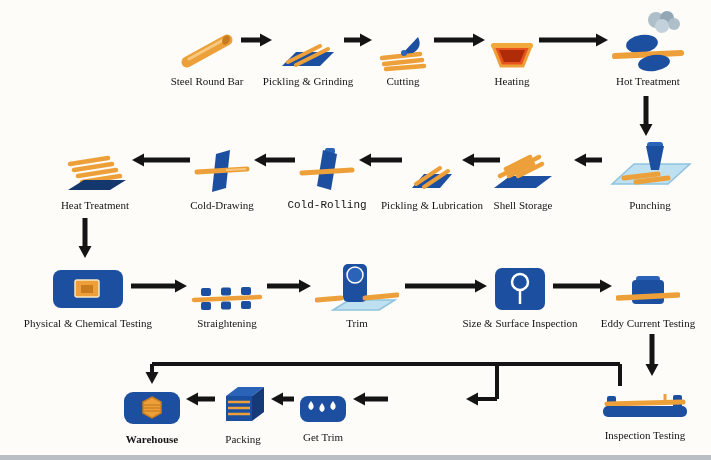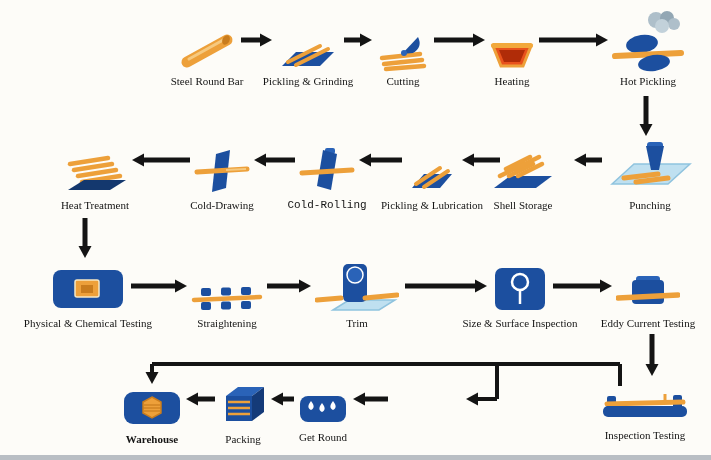--- a/index.html
+++ b/index.html
@@ -145,21 +145,21 @@
       <svg width="72" height="62" viewBox="0 0 72 62">
         <circle cx="44" cy="10" r="8" fill="#aebfca"></circle>
         <circle cx="55" cy="8" r="7" fill="#93a7b4"></circle>
         <circle cx="62" cy="14" r="6" fill="#aebfca"></circle>
         <circle cx="50" cy="16" r="7" fill="#c2d1da"></circle>
         <ellipse cx="30" cy="34" rx="16" ry="9" fill="#1c4f9f" transform="rotate(-8 30 34)"></ellipse>
         <line x1="3" y1="46" x2="69" y2="43" stroke="#eda03a" stroke-width="6" stroke-linecap="round"></line>
         <ellipse cx="42" cy="53" rx="16" ry="8" fill="#1c4f9f" transform="rotate(-8 42 53)"></ellipse>
       </svg>
     </div>
-    <div class="label">Hot Pickling</div>
+    <div class="label">Hot Treatment</div>
   </div>
 
   <div class="station" style="left:570px;top:140px;">
     <div class="icon" style="height:56px;">
       <svg width="88" height="56" viewBox="0 0 88 56">
         <path d="M6 44 L28 24 L84 24 L62 44 Z" fill="#bfe0f0" stroke="#8fc3de" stroke-width="1.5"></path>
         <rect x="41" y="2" width="16" height="7" rx="3" fill="#2a63b8"></rect>
         <path d="M40 6 L58 6 L53 30 L45 30 Z" fill="#1c4f9f"></path>
         <line x1="18" y1="38" x2="52" y2="34" stroke="#eda03a" stroke-width="5" stroke-linecap="round"></line>
         <line x1="30" y1="42" x2="62" y2="38" stroke="#eda03a" stroke-width="5" stroke-linecap="round"></line>
@@ -305,21 +305,21 @@
 
   <div class="station" style="left:243px;top:390px;">
     <div class="icon" style="height:38px;">
       <svg width="52" height="38" viewBox="0 0 52 38">
         <rect x="3" y="6" width="46" height="26" rx="8" fill="#1c4f9f"></rect>
         <path d="M14 11 C17 15 18 18 14 20 C10 18 11 15 14 11 Z" fill="#ffffff"></path>
         <path d="M25 13 C28 17 29 20 25 22 C21 20 22 17 25 13 Z" fill="#ffffff"></path>
         <path d="M36 11 C39 15 40 18 36 20 C32 18 33 15 36 11 Z" fill="#ffffff"></path>
       </svg>
     </div>
-    <div class="label">Get Round</div>
+    <div class="label">Get Trim</div>
   </div>
 
   <div class="station" style="left:163px;top:380px;">
     <div class="icon" style="height:50px;">
       <svg width="50" height="50" viewBox="0 0 50 50">
         <path d="M8 16 L20 7 L46 7 L34 16 Z" fill="#2a63b8"></path>
         <path d="M34 16 L46 7 L46 32 L34 41 Z" fill="#143a78"></path>
         <rect x="8" y="16" width="26" height="25" fill="#1c4f9f"></rect>
         <line x1="10" y1="22" x2="32" y2="22" stroke="#eda03a" stroke-width="2.5"></line>
         <line x1="10" y1="28" x2="32" y2="28" stroke="#eda03a" stroke-width="2.5"></line>

